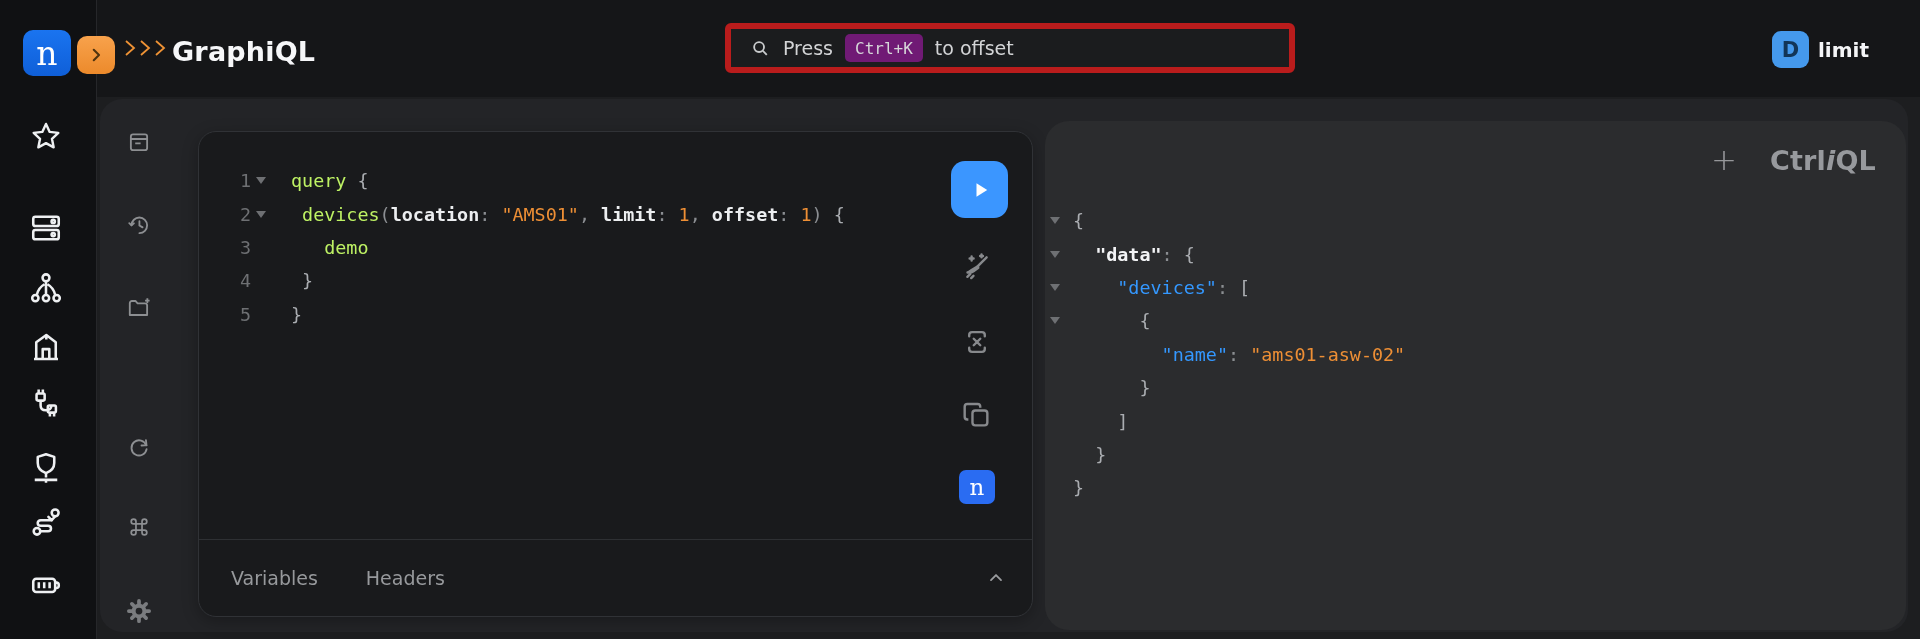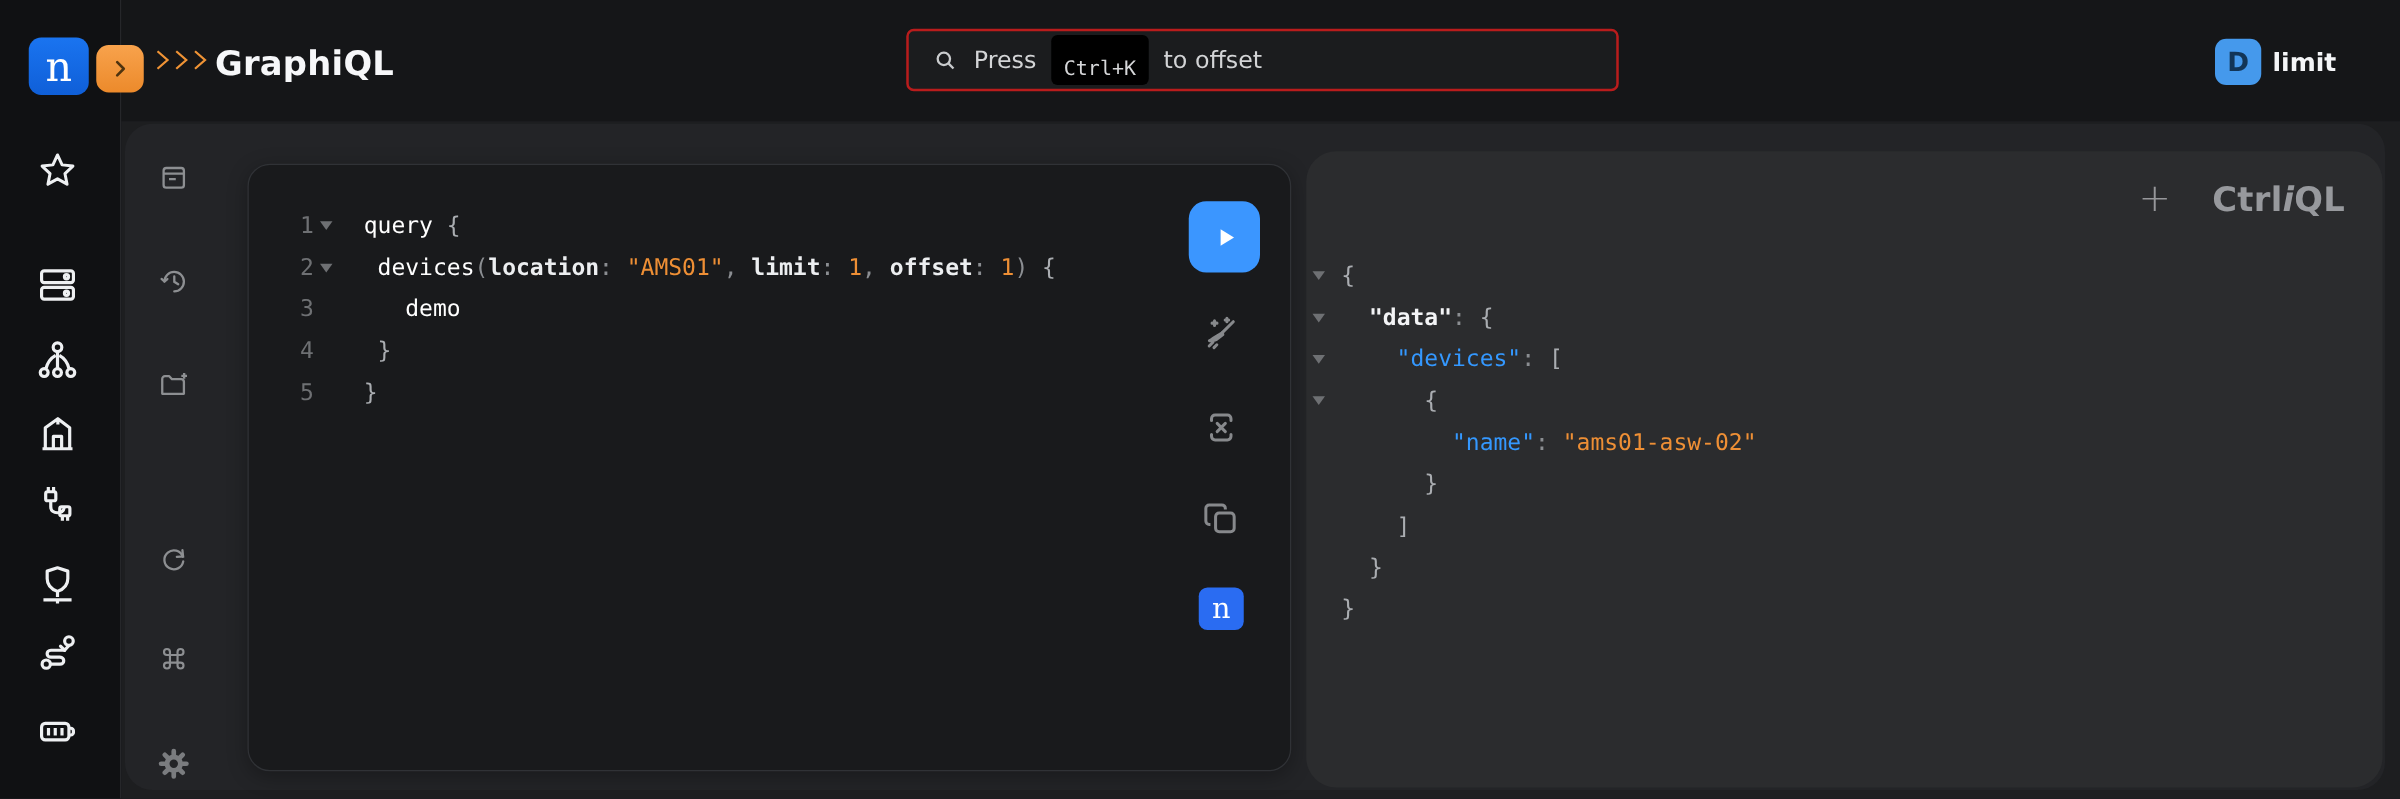--- a/index.html
+++ b/index.html
@@ -17,24 +17,24 @@
 
   #nautobot-logo{position:absolute;left:23px;top:30px;width:48px;height:46px;border-radius:10px;
     background:linear-gradient(180deg,#1a74f0,#0f5fd8);display:flex;align-items:center;justify-content:center;
     font-family:"DejaVu Serif",serif;font-size:33px;color:#fff;cursor:pointer;z-index:4;}
   #sidebar-toggle{position:absolute;left:77px;top:36px;width:38px;height:38px;border-radius:10px;
     background:linear-gradient(180deg,#f8a24c,#ec8a2b);display:flex;align-items:center;justify-content:center;
     cursor:pointer;z-index:5;}
   #breadcrumb{position:absolute;left:123px;top:38px;display:flex;align-items:center;color:#ef9335;}
   #page-title{position:absolute;left:172px;top:36px;font-size:27px;font-weight:bold;color:#f6f7f9;letter-spacing:.2px;}
 
-  #search-box{position:absolute;left:725px;top:23px;width:570px;height:50px;border:2px solid #b91c1c;
+  #search-box{position:absolute;left:725px;top:23px;width:570px;height:50px;border:6px solid #b91c1c;
     border-radius:6px;background:#1b1c1e;display:flex;align-items:center;padding-left:18px;cursor:text;}
   #search-box .stxt{font-size:19px;color:#d3d4d6;margin-left:12px;}
-  #search-key{margin-left:12px;background:#000000;border-radius:5px;padding:17px 10px 4px;
+  #search-key{margin-left:12px;background:#701a75;border-radius:5px;padding:5px 10px 4px;
     font-family:"DejaVu Sans Mono",monospace;font-size:16px;color:#d6d7d9;}
 
   #user{position:absolute;left:1772px;top:31px;display:flex;align-items:center;cursor:pointer;}
   #user-avatar{width:37px;height:37px;border-radius:9px;background:#4599ec;display:flex;align-items:center;
     justify-content:center;font-size:21px;font-weight:bold;color:#123557;}
   #user-name{margin-left:9px;font-size:20px;font-weight:bold;color:#f4f5f7;}
 
   
   #gql-container{position:absolute;left:100px;top:99px;width:1808px;height:533px;border-radius:22px;background:#232427;}
   #editor-panel{position:absolute;left:198px;top:131px;width:835px;height:486px;border-radius:18px;
@@ -44,21 +44,21 @@
   
   .crow{display:flex;align-items:center;height:33.4px;font-family:"DejaVu Sans Mono",monospace;font-size:18.4px;}
   .ln{width:52px;text-align:right;color:#6e7073;flex:none;}
   .efold{width:16px;margin-left:2px;flex:none;display:flex;align-items:center;justify-content:center;}
   .rfold{width:23px;margin-left:5px;flex:none;display:flex;align-items:center;}
   .tri{width:0;height:0;border-left:5.5px solid transparent;border-right:5.5px solid transparent;border-top:7px solid #6e7073;}
   .ctext{white-space:pre;}
   #query-code{position:absolute;left:0;top:32px;right:100px;cursor:text;}
   #query-code .ctext{padding-left:22px;}
   #response-body{position:absolute;left:0;top:0;right:0;bottom:0;padding-top:83px;overflow:hidden;}
-  .tk-kw{color:#ffffff;}
+  .tk-kw{color:#bef264;}
   .tk-attr{color:#eceef0;font-weight:bold;}
   .tk-str{color:#ee8f35;}
   .tk-num{color:#ee8f35;}
   .tk-pn{color:#8b8e92;}
   .tk-br{color:#aaadb1;}
   .tk-keyw{color:#f3f4f6;font-weight:bold;}
   .tk-keyb{color:#3498ff;}
 
   
   #run-button{position:absolute;left:752px;top:29px;width:57px;height:57px;border-radius:14px;background:#3b96ff;
@@ -286,20 +286,29 @@
         </svg>
     </div>
     <div class="tool-ic" style="left:761px;top:266px">
       <svg width="34" height="34" viewBox="0 0 24 24" fill="none" stroke="currentColor" stroke-width="1.7" stroke-linejoin="round">
           <rect x="8.8" y="8.8" width="10.5" height="10.5" rx="2"></rect>
           <path d="M5.9 15.2h-.7a1.9 1.9 0 01-1.9-1.9V6.1c0-1 .8-1.9 1.9-1.9h7.2c1 0 1.9.8 1.9 1.9v.7"></path>
         </svg>
     </div>
     <div id="nautobot-tool">n</div>
 
+    <div id="editor-footer">
+      <span class="ftab">Variables</span>
+      <span class="ftab">Headers</span>
+      <span id="footer-collapse">
+        <svg width="20" height="20" viewBox="0 0 24 24" fill="none" stroke="currentColor" stroke-width="2.2" stroke-linecap="round" stroke-linejoin="round">
+            <path d="M6 14.5l6-6 6 6"></path>
+          </svg>
+      </span>
+    </div>
   </div>
 
   <div id="response-panel">
     <div id="response-header">
       <span id="add-tab">+</span>
       <span id="gql-logo"><span>Ctrl</span><span class="it">i</span><span>QL</span></span>
     </div>
     <div id="response-body">
         <div class="crow">
           <span class="rfold">

